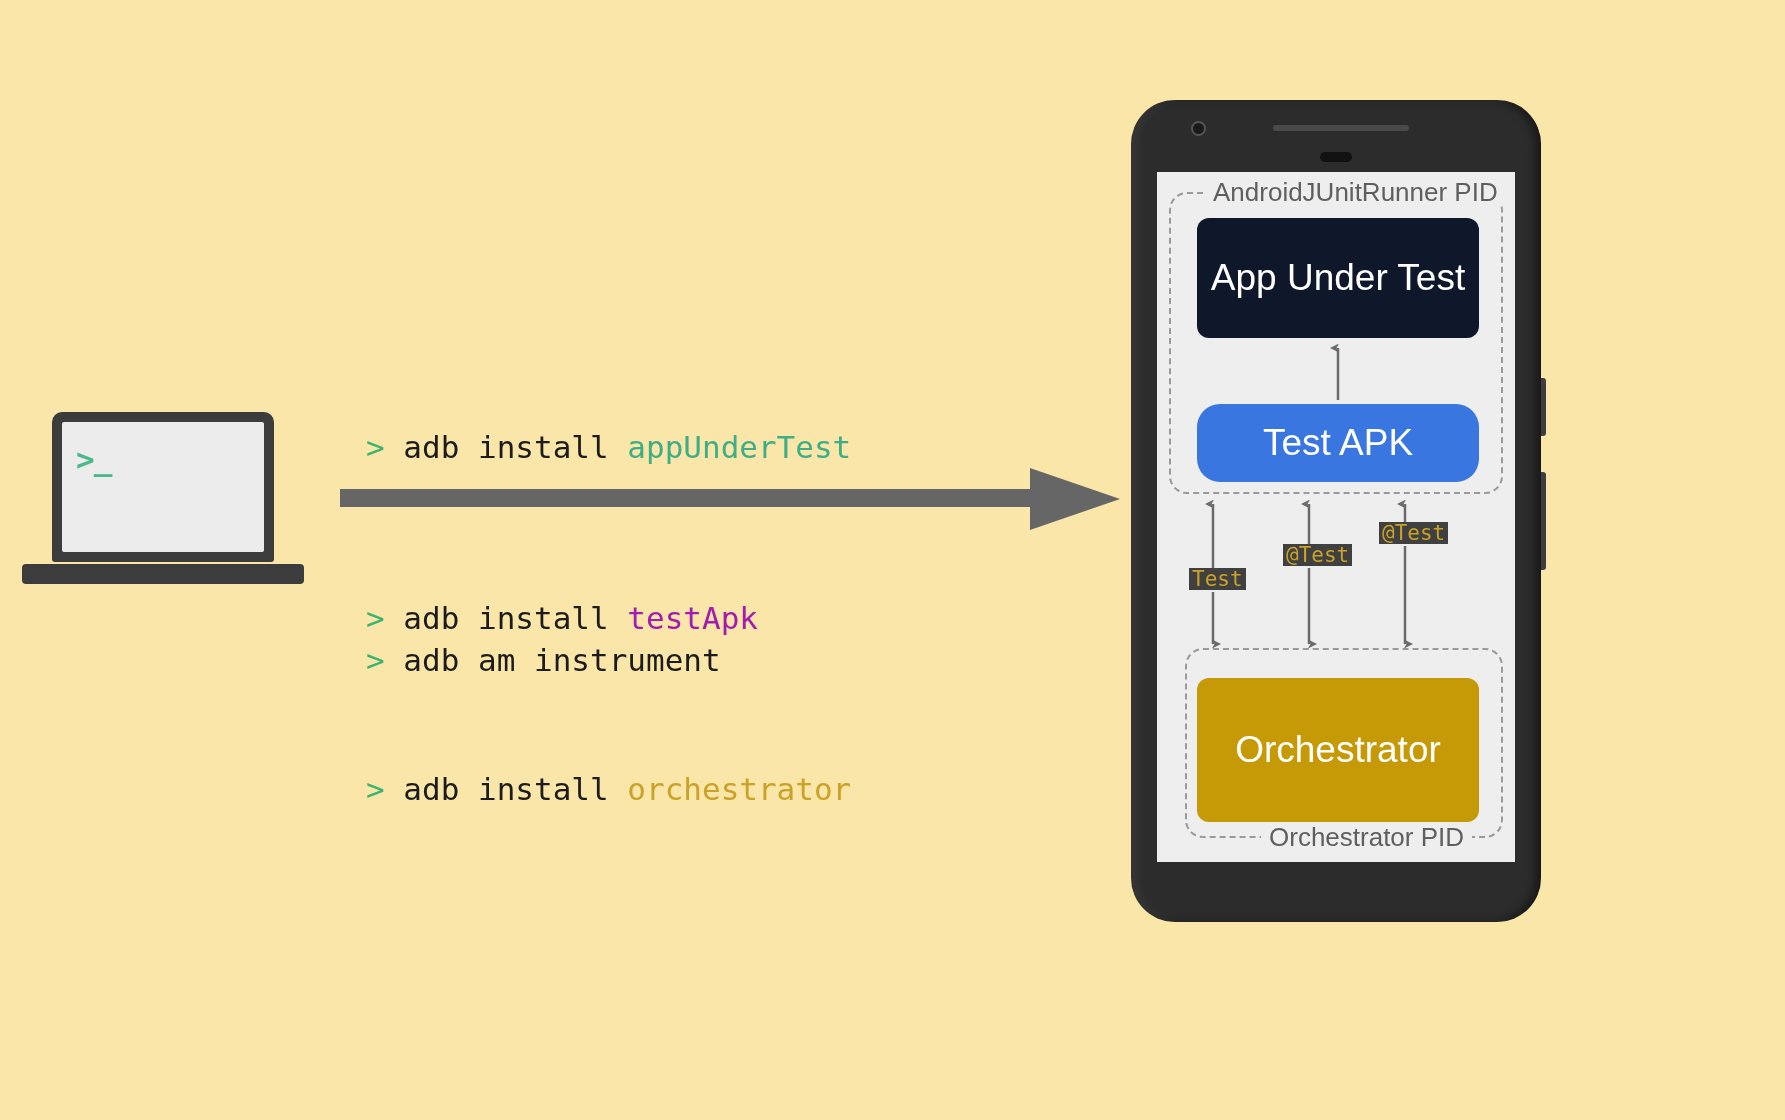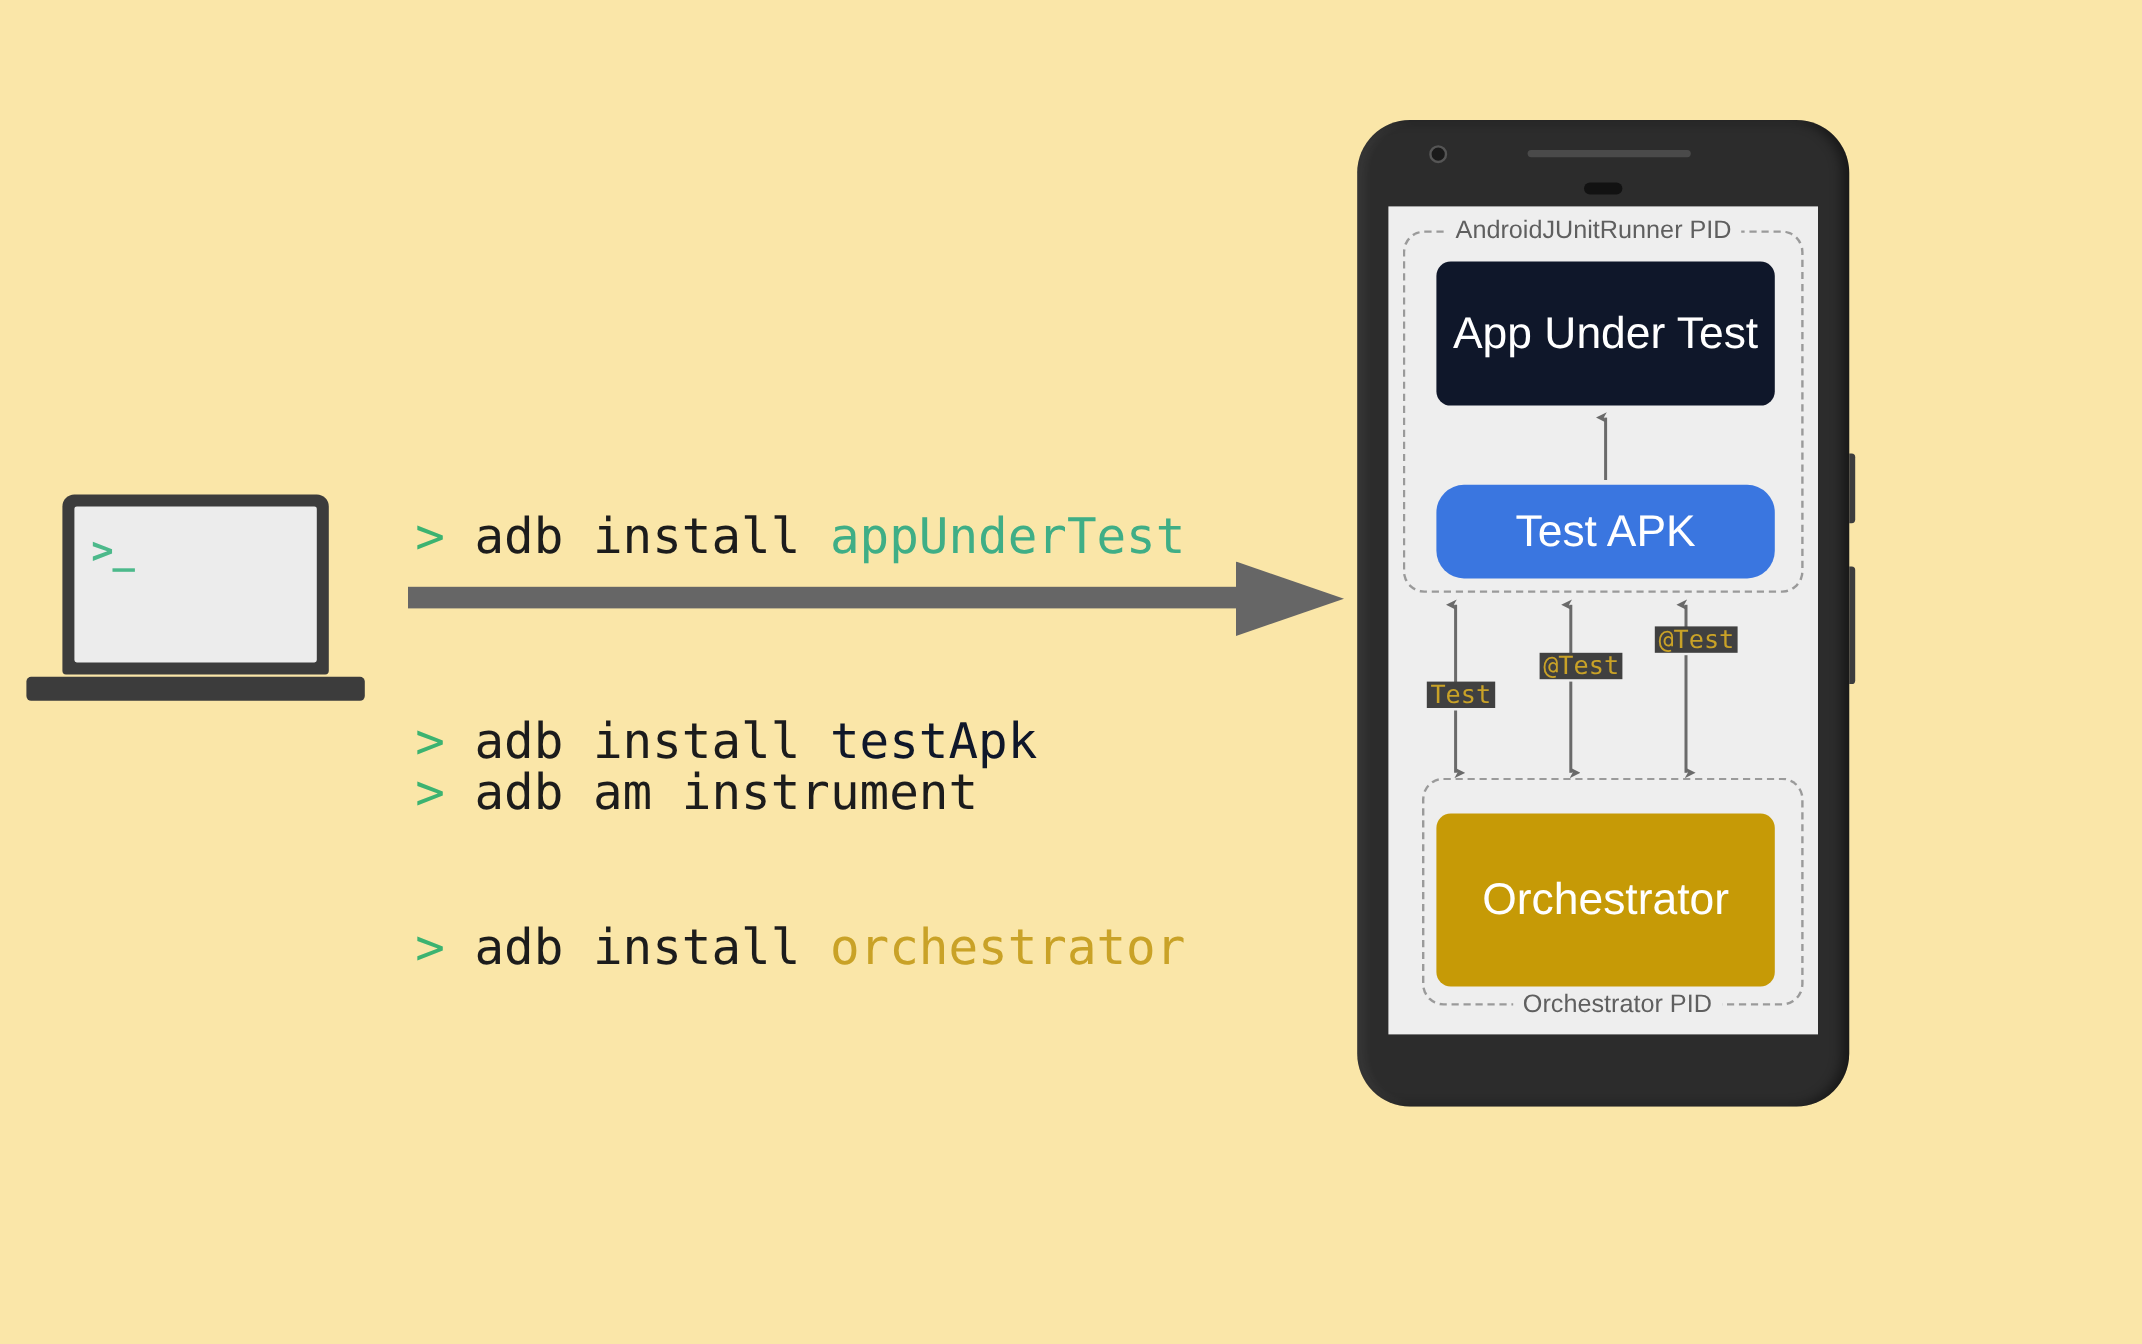--- a/index.html
+++ b/index.html
@@ -59,31 +59,32 @@
     width: 282px;
     height: 20px;
     background: #3c3c3c;
     border-radius: 4px;
   }
 
   
   .cmd-block {
     position: absolute;
     font-family: "DejaVu Sans Mono", monospace;
-    font-size: 41px;
+    font-size: 31px;
     line-height: 57px;
     white-space: pre;
     color: #1c1c1c;
+    margin-left: 20px;
   }
   #cmd-install { left: 346px; top: 305px; }
   #cmd-instrument { left: 346px; top: 518px; }
   .cmd-line { display: block; }
   .caret { color: #3cb371; }
   .tok-green  { color: #3fae86; }
-  .tok-blue   { color: #0f172a; }
+  .tok-blue   { color: #a21caf; }
   .tok-gold   { color: #c9a227; }
 
   
   .big-arrow {
     position: absolute;
     left: 340px;
     top: 468px;
     width: 780px;
     height: 62px;
   }
@@ -168,21 +169,21 @@
   #group-orch {
     left: 28px;
     top: 476px;
     width: 318px;
     height: 190px;
   }
   .group-label {
     position: absolute;
     background: #eeeeee;
     color: #5f5f5f;
-    font-size: 21px;
+    font-size: 26px;
     line-height: 22px;
     padding: 0 8px;
     white-space: nowrap;
   }
   #label-runner { left: 48px; top: 9px; }
   #label-orch   { left: 76px; top: 654px; margin-left: 28px; }
 
   
   .box {
     position: absolute;

